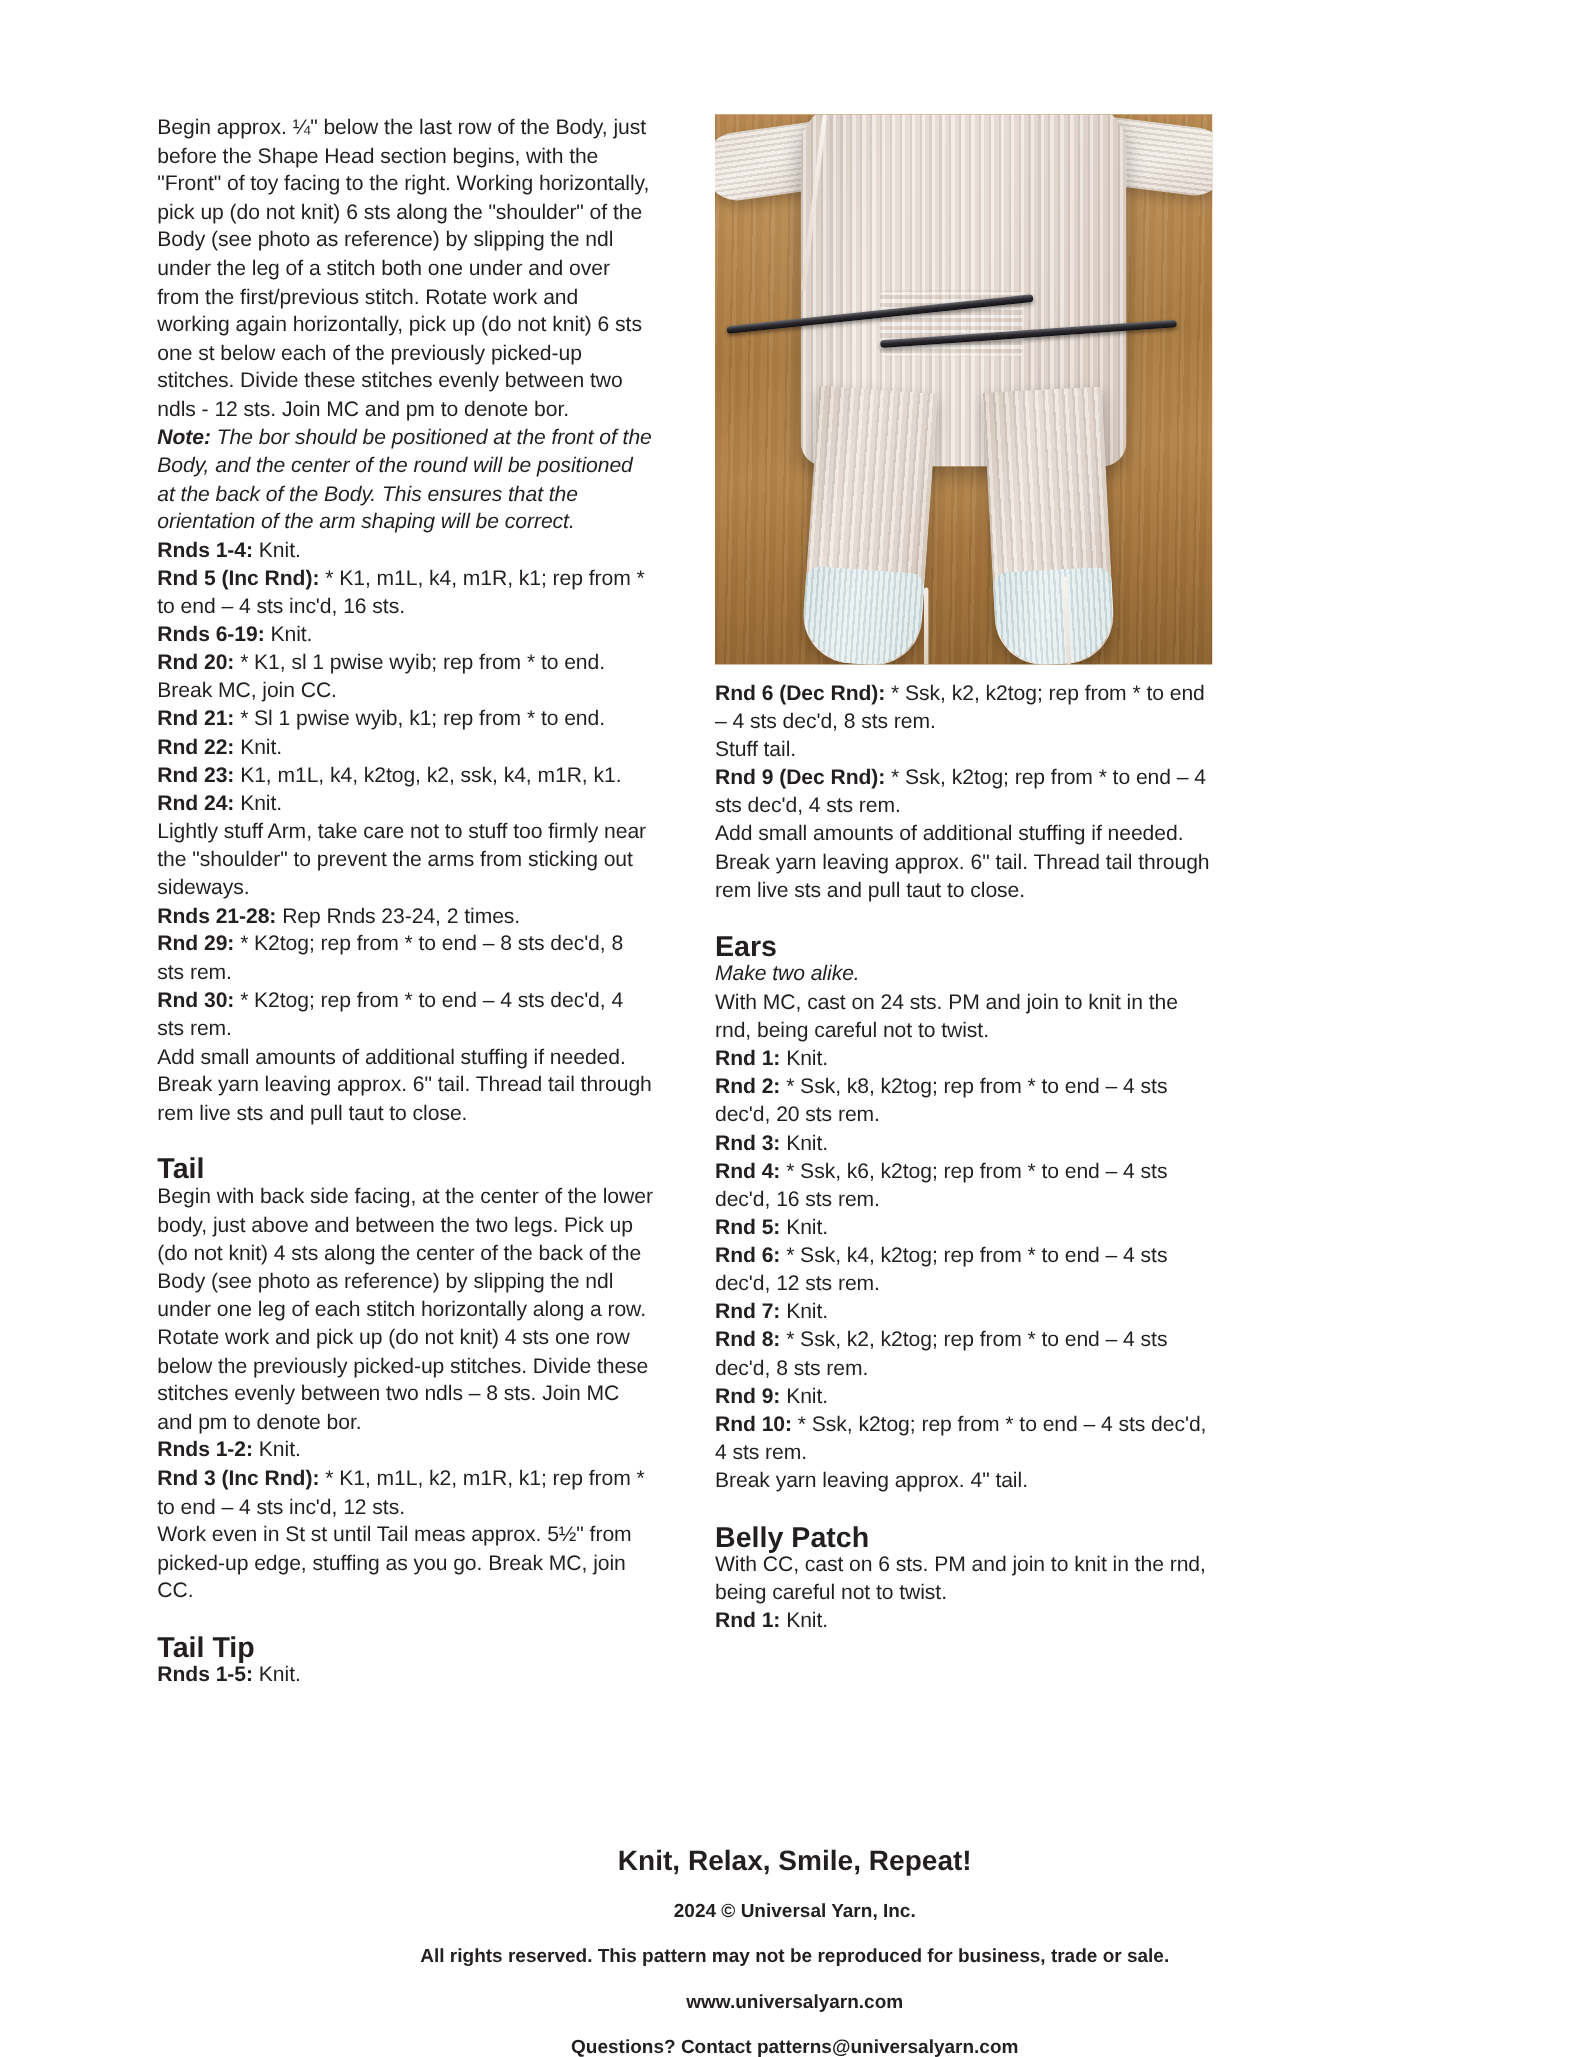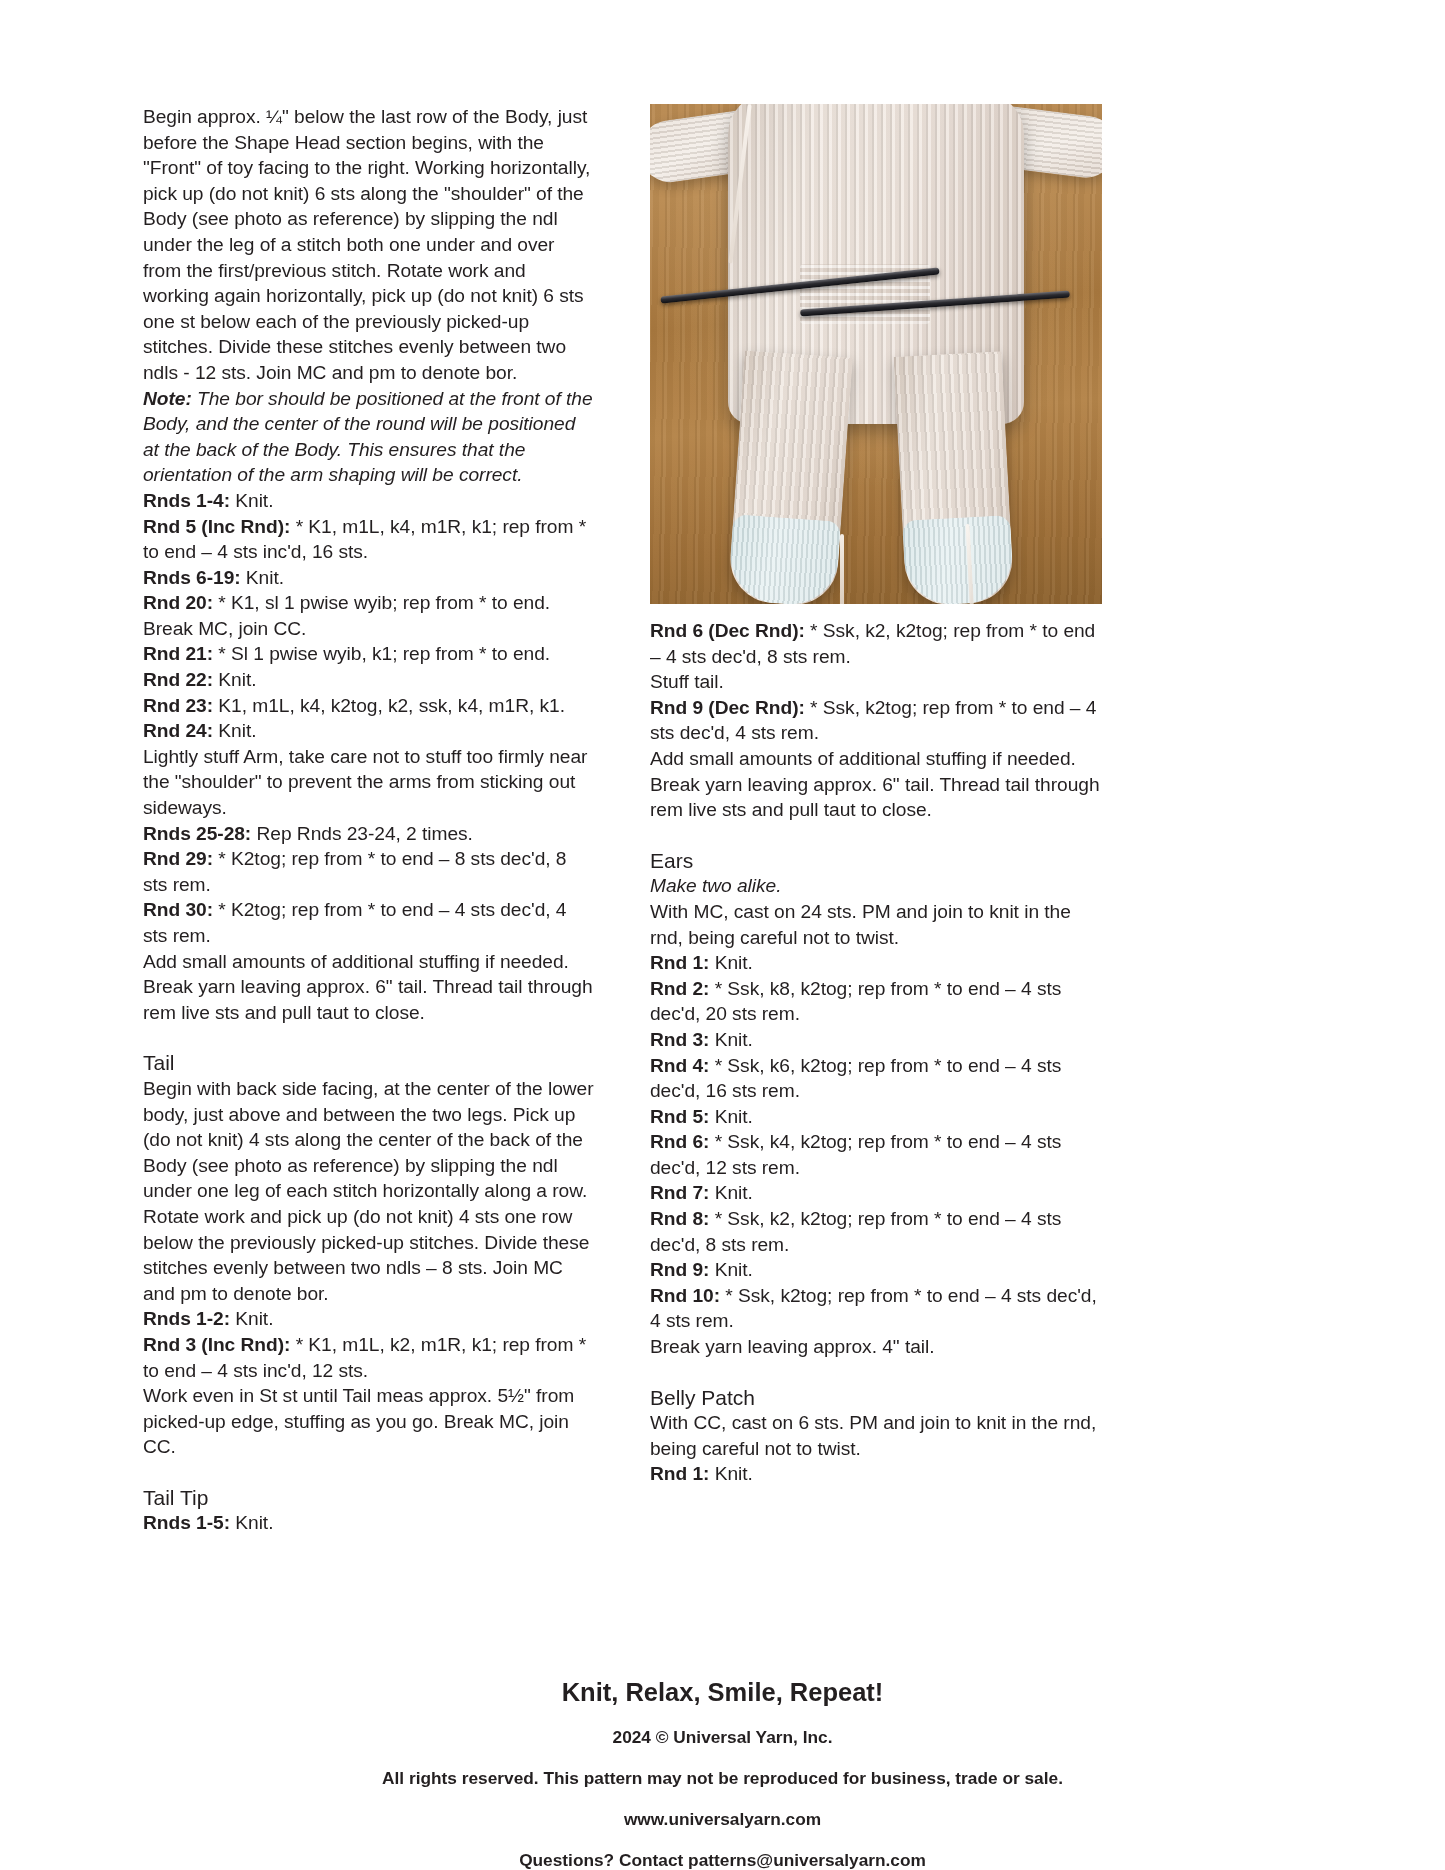--- a/index.html
+++ b/index.html
@@ -46,23 +46,23 @@
     text-align: left;
     word-spacing: 0px;
   }
   p.body.it {
     font-style: italic;
   }
   .b { font-weight: bold; }
   .i { font-style: italic; }
   h3.section {
     margin: 0;
-    font-size: 21px;
+    font-size: 26px;
     line-height: 25.6px;
-    font-weight: normal;
+    font-weight: bold;
     color: #231f20;
   }
   .gap {
     height: 25px;
   }
   
   .photo-wrap {
     width: 452px;
     height: 500px;
     margin-bottom: 14px;
@@ -220,21 +220,21 @@
           <p class="body"><span class="b">Rnds 1-4:</span><span> Knit.</span></p>
           <p class="body"><span class="b">Rnd 5 (Inc Rnd):</span><span> * K1, m1L, k4, m1R, k1; rep from * to end – 4 sts inc'd, 16 sts.</span></p>
           <p class="body"><span class="b">Rnds 6-19:</span><span> Knit.</span></p>
           <p class="body"><span class="b">Rnd 20:</span><span> * K1, sl 1 pwise wyib; rep from * to end.</span></p>
           <p class="body"><span>Break MC, join CC.</span></p>
           <p class="body"><span class="b">Rnd 21:</span><span> * Sl 1 pwise wyib, k1; rep from * to end.</span></p>
           <p class="body"><span class="b">Rnd 22:</span><span> Knit.</span></p>
           <p class="body"><span class="b">Rnd 23:</span><span> K1, m1L, k4, k2tog, k2, ssk, k4, m1R, k1.</span></p>
           <p class="body"><span class="b">Rnd 24:</span><span> Knit.</span></p>
           <p class="body"><span>Lightly stuff Arm, take care not to stuff too firmly near the "shoulder" to prevent the arms from sticking out sideways.</span></p>
-          <p class="body"><span class="b">Rnds 25-28:</span><span> Rep Rnds 23-24, 2 times.</span></p>
+          <p class="body"><span class="b">Rnds 21-28:</span><span> Rep Rnds 23-24, 2 times.</span></p>
           <p class="body"><span class="b">Rnd 29:</span><span> * K2tog; rep from * to end – 8 sts dec'd, 8 sts rem.</span></p>
           <p class="body"><span class="b">Rnd 30:</span><span> * K2tog; rep from * to end – 4 sts dec'd, 4 sts rem.</span></p>
           <p class="body"><span>Add small amounts of additional stuffing if needed. Break yarn leaving approx. 6" tail. Thread tail through rem live sts and pull taut to close.</span></p>
         </div>
 
       <div class="gap"></div>
 
       <h3 class="section">Tail</h3>
       <p class="body">Begin with back side facing, at the center of the lower body, just above and between the two legs. Pick up (do not knit) 4 sts along the center of the back of the Body (see photo as reference) by slipping the ndl under one leg of each stitch horizontally along a row. Rotate work and pick up (do not knit) 4 sts one row below the previously picked-up stitches. Divide these stitches evenly between two ndls – 8 sts. Join MC and pm to denote bor.</p>
       <div id="tail-rows">

